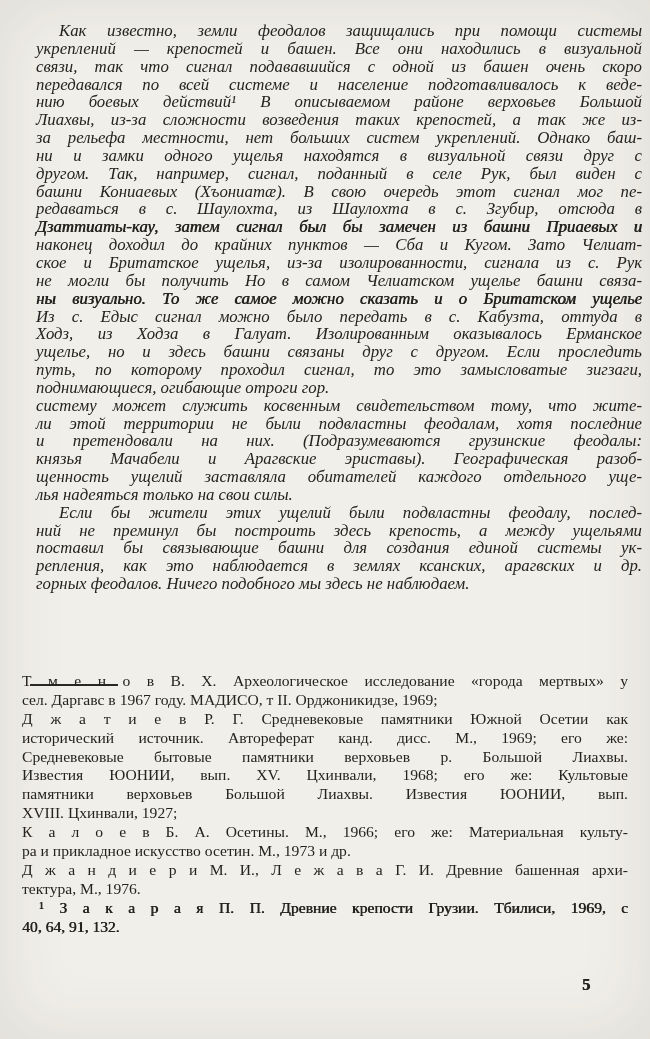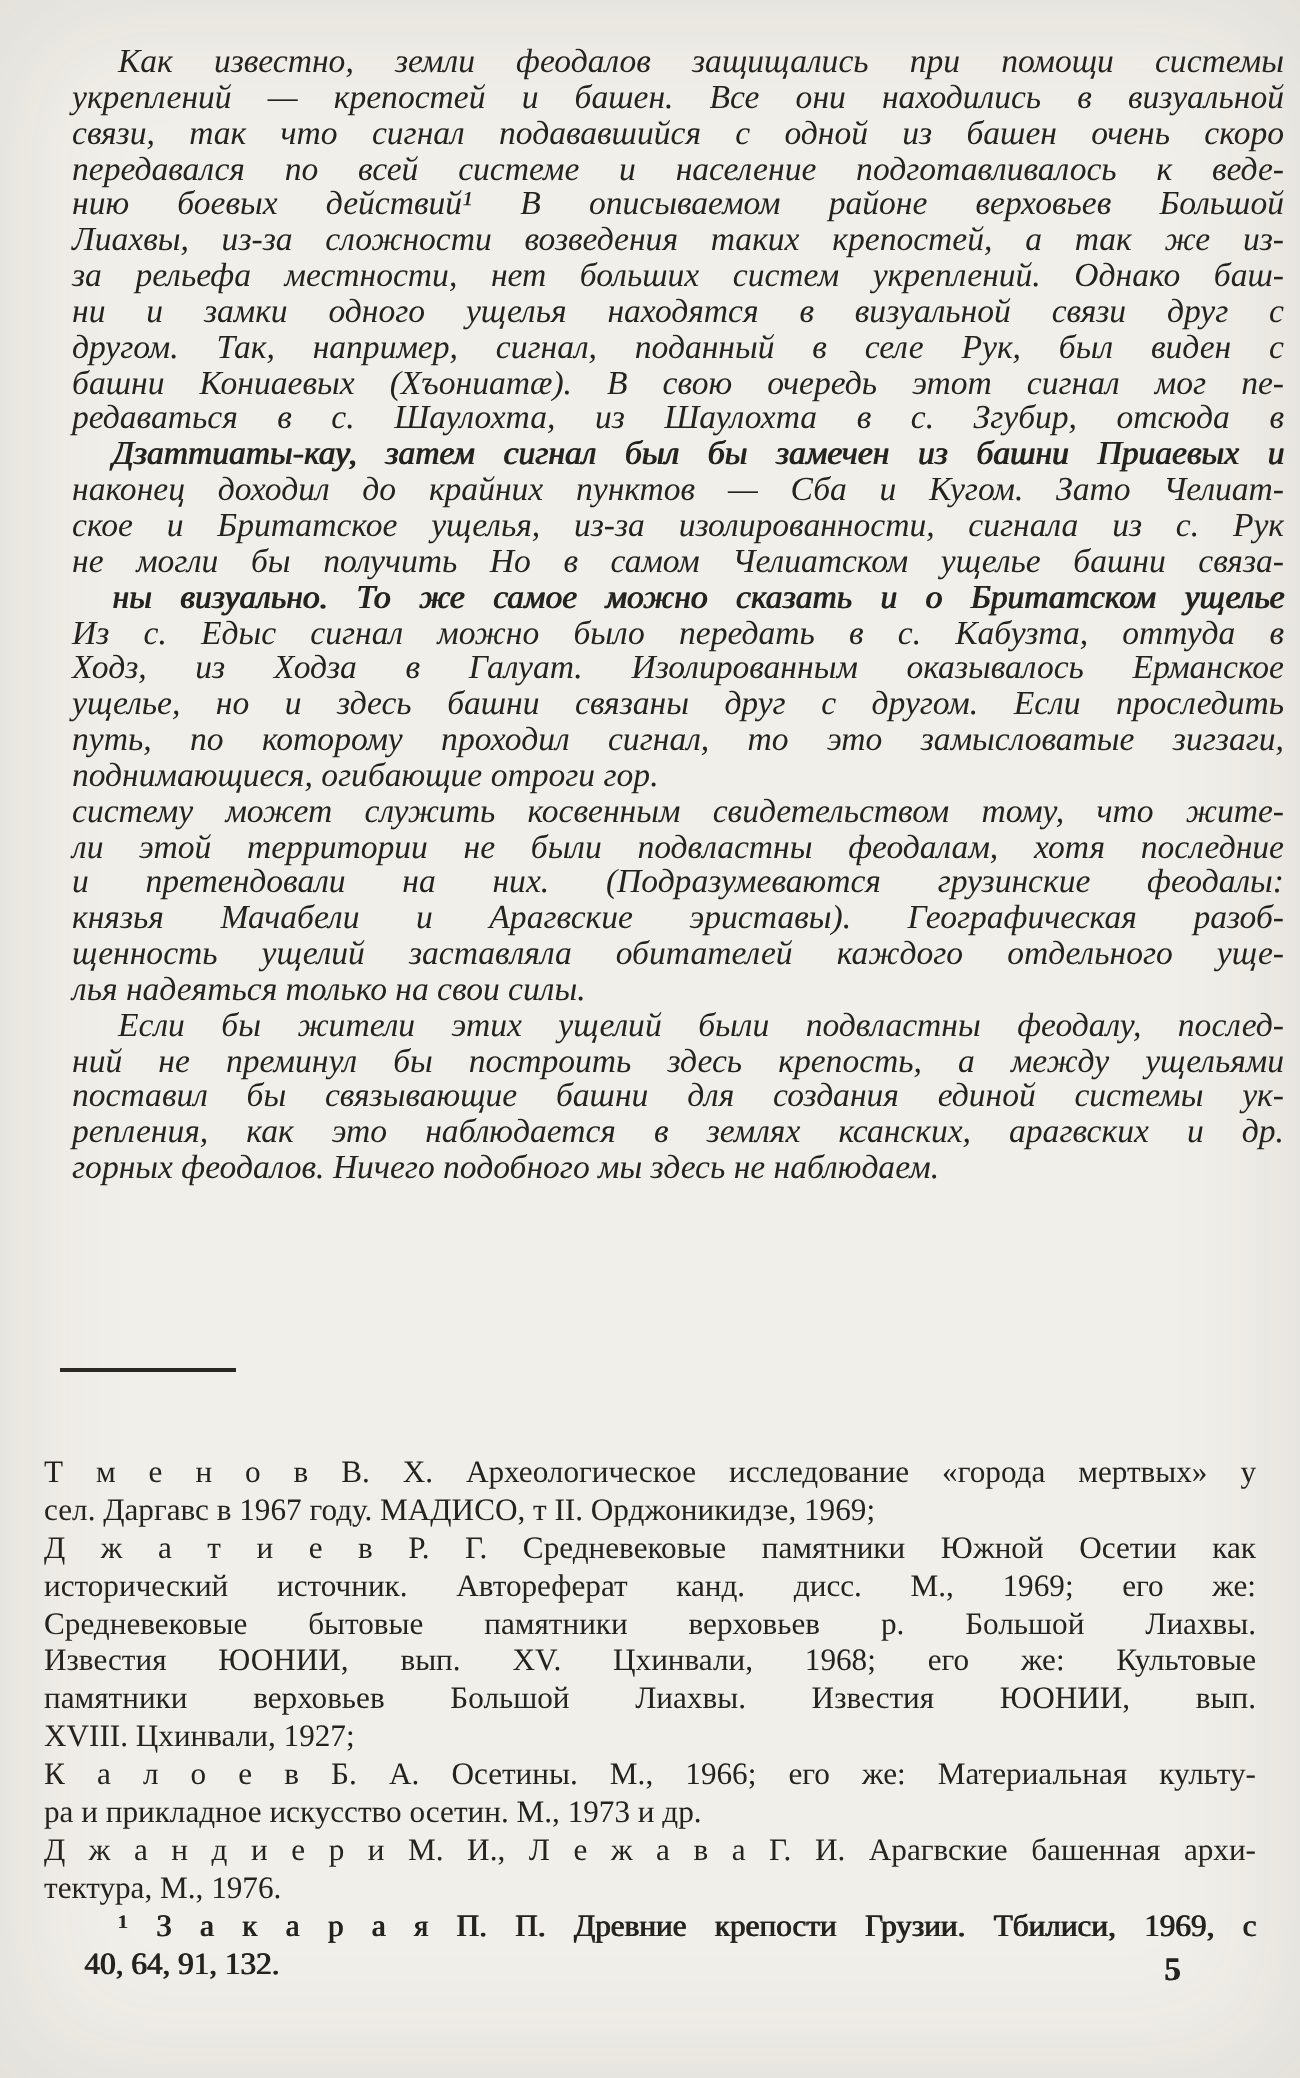--- a/index.html
+++ b/index.html
@@ -32,36 +32,36 @@
     line-height: 17.85px;
     height: 17.85px;
     text-align: justify;
     text-align-last: justify;
     text-justify: inter-word;
     white-space: nowrap;
   }
   .footnotes {
     position: absolute;
     left: 22px;
-    top: 728px;
+    top: 672px;
     width: 606px;
   }
   .footnotes .line {
     font-size: 15.6px;
     line-height: 18.9px;
     height: 18.9px;
     text-align: justify;
     text-align-last: justify;
     text-justify: inter-word;
     white-space: nowrap;
   }
   .line.nj { text-align-last: left; }
   .main .line.ind { text-indent: 23px; }
   .footnotes .line.ind { text-indent: 17px; }
-  .line.b { text-shadow: 0.55px 0 currentColor; margin-left: 20px; }
+  .line.b { text-shadow: 0.55px 0 currentColor; }
   .fn-rule {
     position: absolute;
     left: 30px;
     top: 684px;
     width: 88px;
     height: 2px;
     background: #2a2824;
   }
   .pagenum {
     position: absolute;
@@ -128,21 +128,21 @@
         <div class="line">Средневековые бытовые памятники верховьев р. Большой Лиахвы.</div>
         <div class="line">Известия ЮОНИИ, вып. XV. Цхинвали, 1968; его же: Культовые</div>
         <div class="line">памятники верховьев Большой Лиахвы. Известия ЮОНИИ, вып.</div>
         <div class="line nj">XVIII. Цхинвали, 1927;</div>
       </div>
       <div>
         <div class="line">К а л о е в  Б. А. Осетины. М., 1966; его же: Материальная культу-</div>
         <div class="line nj">ра и прикладное искусство осетин. М., 1973 и др.</div>
       </div>
       <div>
-        <div class="line">Д ж а н д и е р и  М. И.,  Л е ж а в а  Г. И. Арагвские башенная архи-</div>
+        <div class="line">Д ж а н д и е р и  М. И.,  Л е ж а в а  Г. И. Древние башенная архи-</div>
         <div class="line nj">тектура, М., 1976.</div>
       </div>
       <div>
         <div class="line ind b">¹ З а к а р а я  П. П. Древние крепости Грузии. Тбилиси, 1969, с</div>
         <div class="line nj b">40, 64, 91, 132.</div>
       </div>
     </div>
   <div class="pagenum">5</div>
 </div>
 

